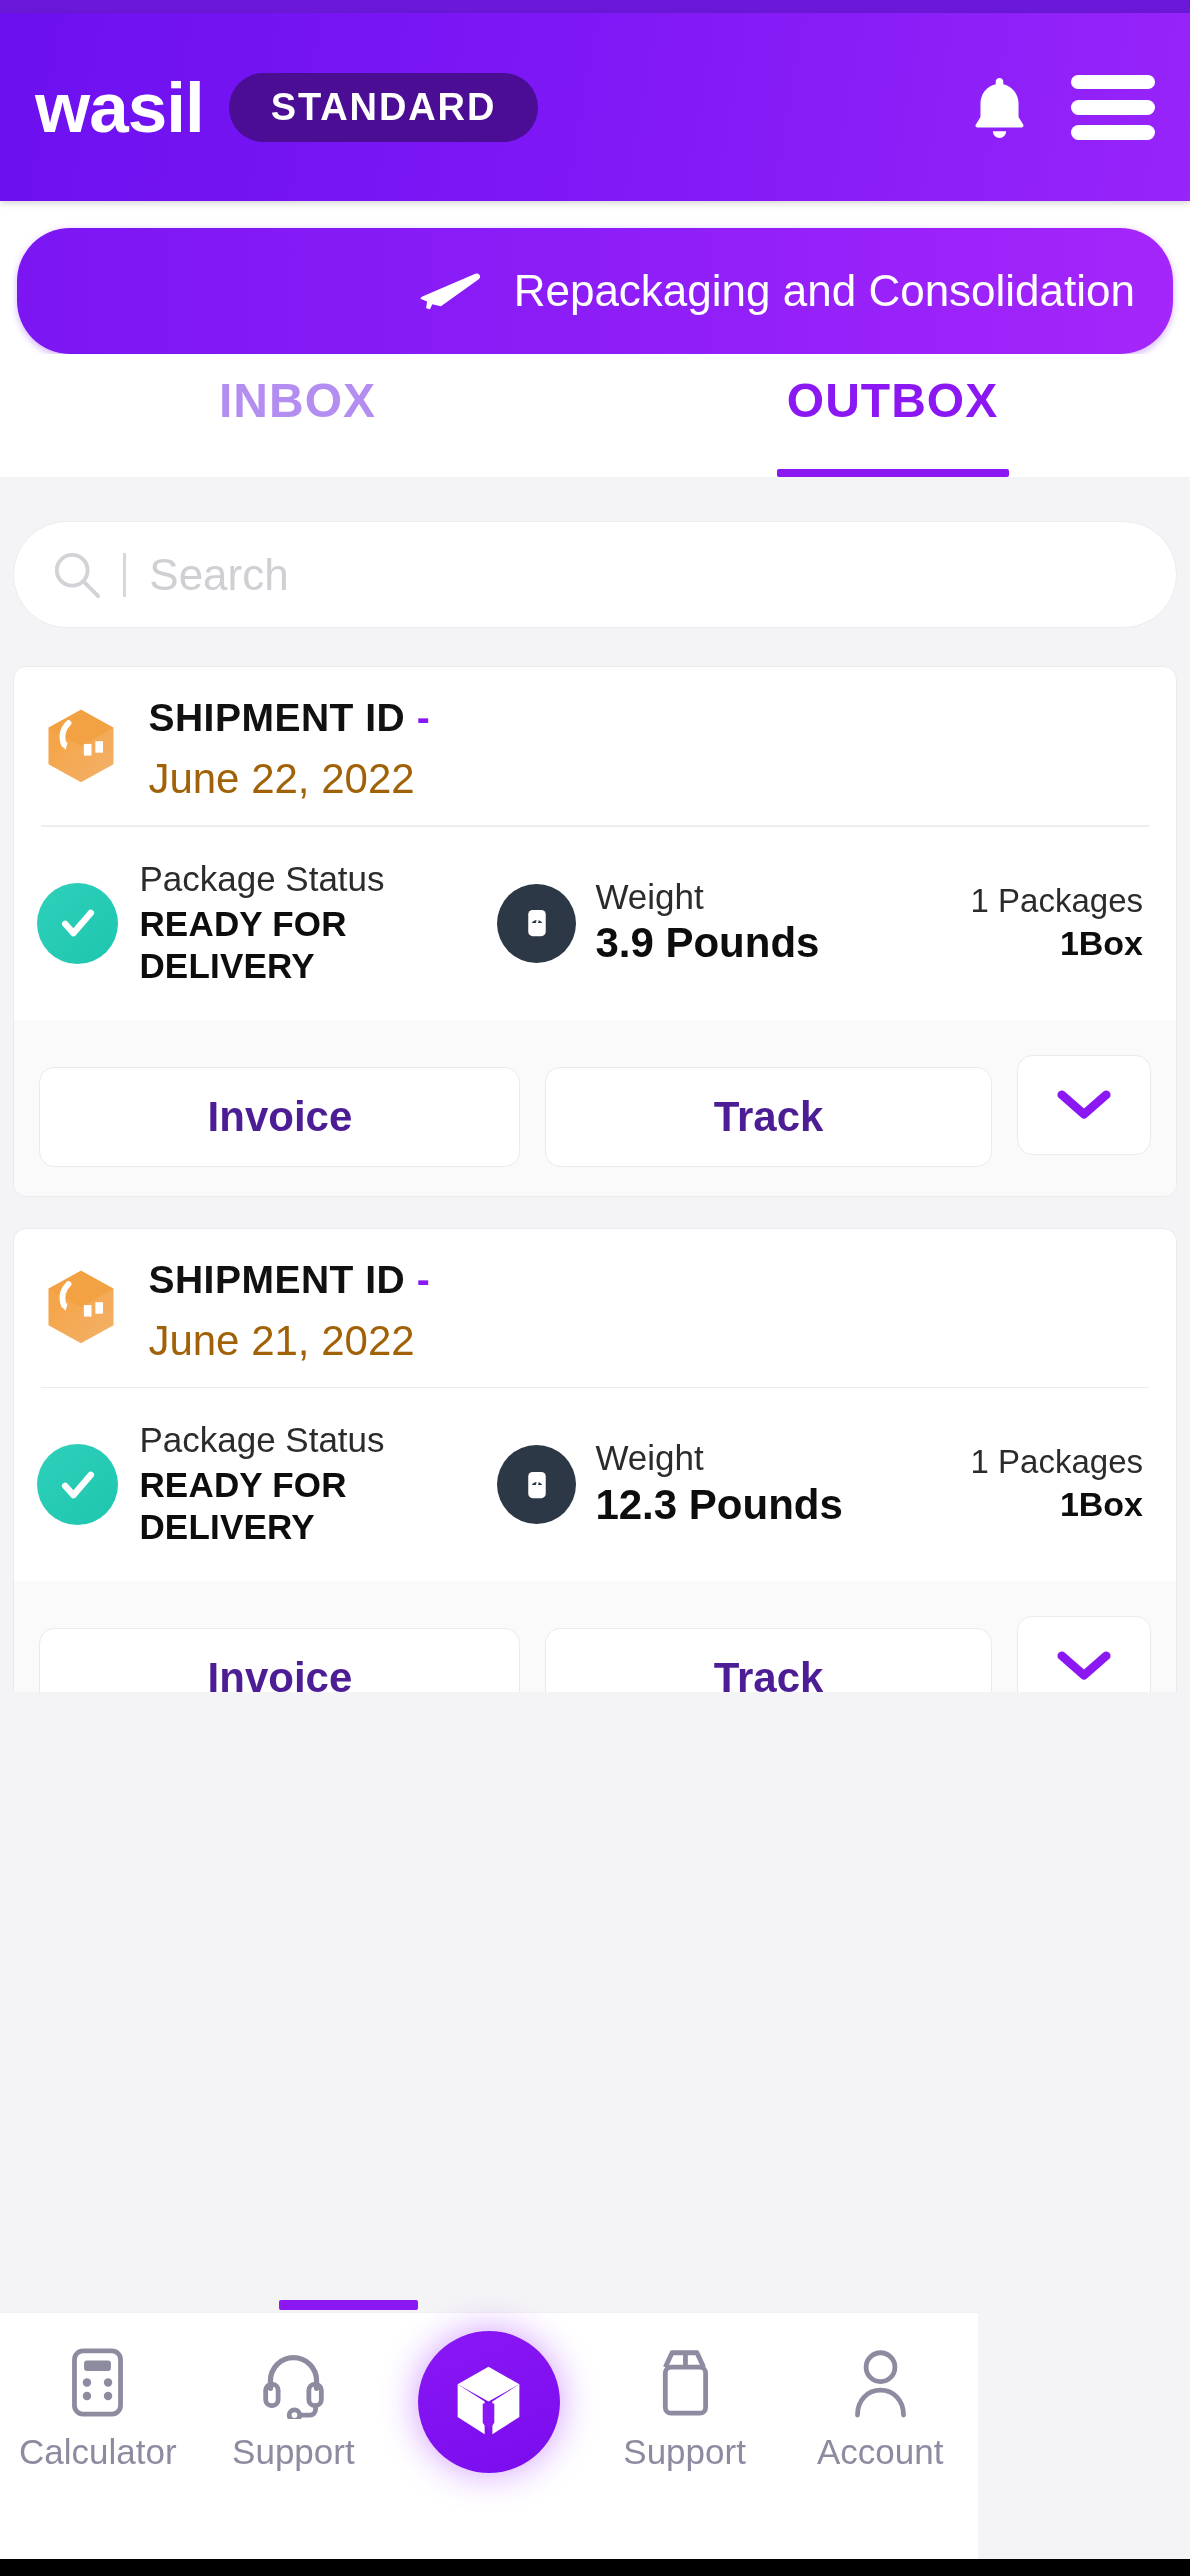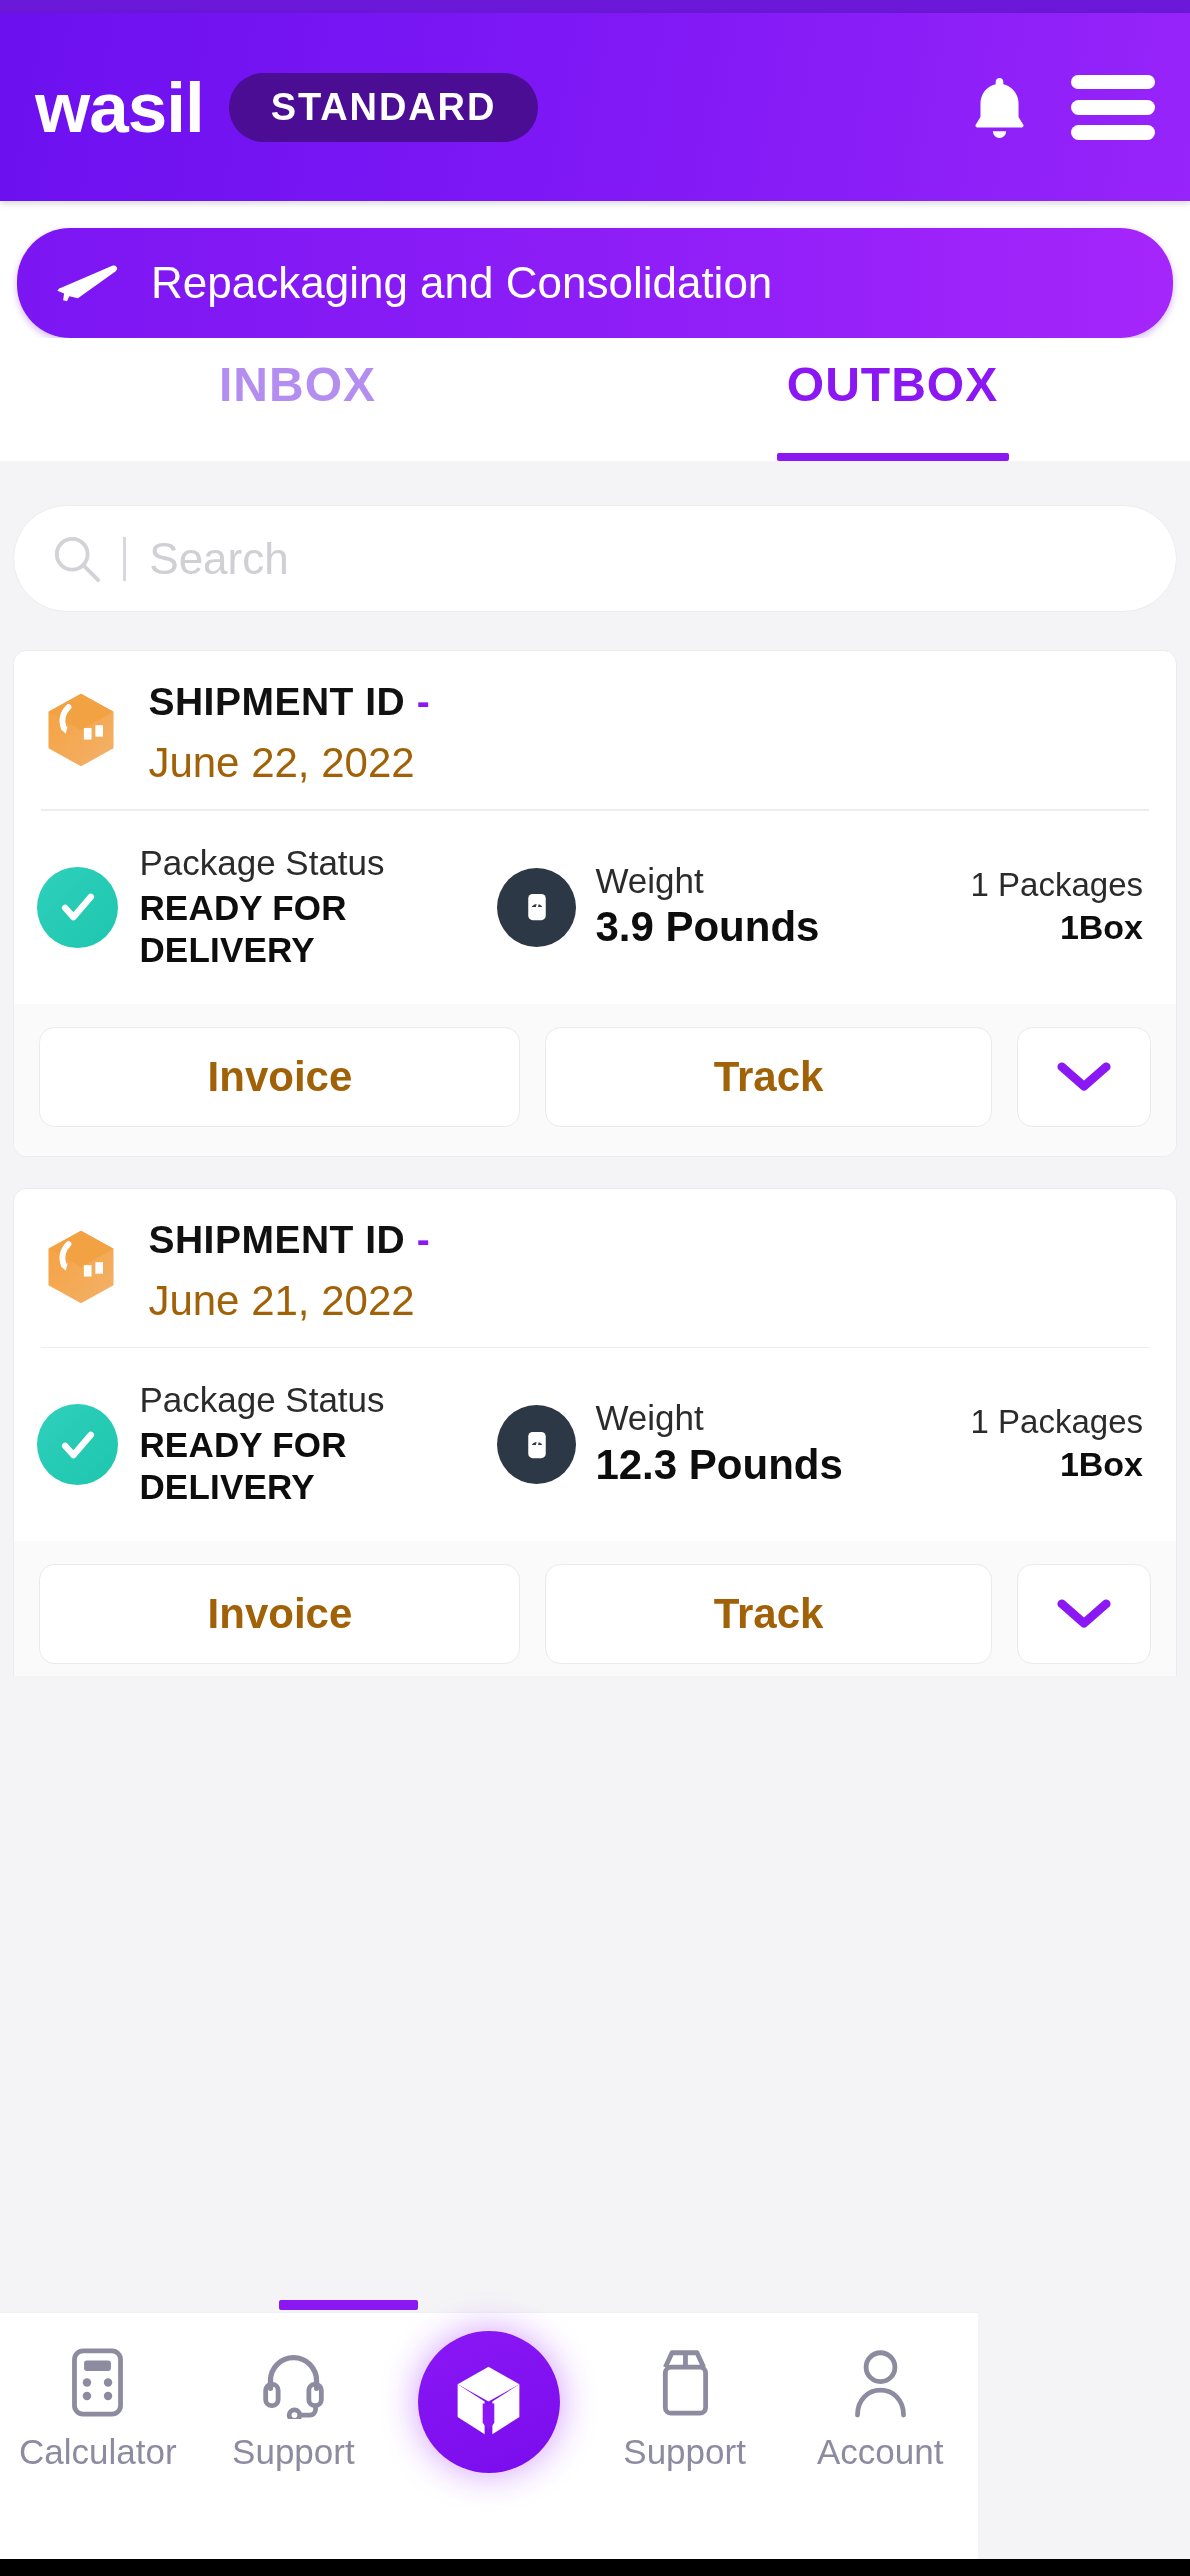--- a/index.html
+++ b/index.html
@@ -61,27 +61,28 @@
     display:block; height:14.4px; width:100%;
     background:#ffffff; border-radius:7.7px;
   }
 
   
   .banner-wrap{
     background:#ffffff;
     padding:27px 17px 0 17px;
   }
   .banner{
-    height:110px;
+    height:126px;
     border-radius:53px;
     background:linear-gradient(90deg,#7b16f2 0%,#8f1ef8 55%,#a526fb 100%);
     display:flex;
     align-items:center;
     padding:0 38px;
     box-shadow:0 2.9px 7.7px rgba(120,20,230,.3);
+    justify-content:flex-end;
   }
   .banner-plane{ width:63px; height:46px; flex:0 0 auto; }
   .banner-text{
     color:#ffffff;
     font-size:44px;
     margin-left:33px;
     line-height:1;
   }
 
   
@@ -275,25 +276,26 @@
     background:#fafafb;
   }
   .action-btn{
     flex:1 1 auto;
     height:100px;
     background:#ffffff;
     border:1.9px solid #eaeaed;
     border-radius:15.3px;
     font-size:42px;
     font-weight:bold;
-    color:#a16207;
+    color:#4c1d95;
     display:flex;
     align-items:center;
     justify-content:center;
     font-family:"Liberation Sans", sans-serif;
+    margin-top:24px;
   }
   .expand-btn{
     flex:0 0 auto;
     width:134px;
     height:100px;
     background:#ffffff;
     border:1.9px solid #eaeaed;
     border-radius:15.3px;
     display:flex;
     align-items:center;

